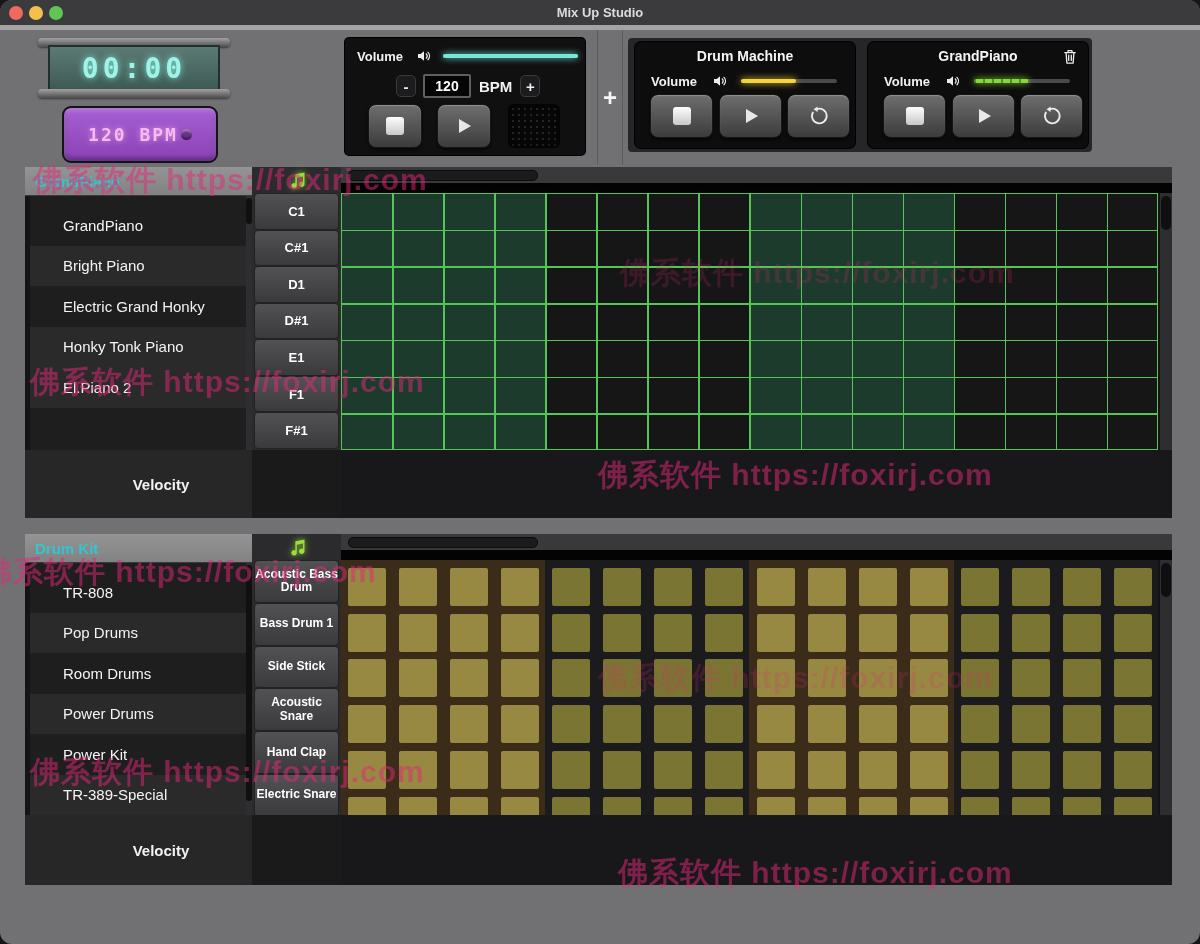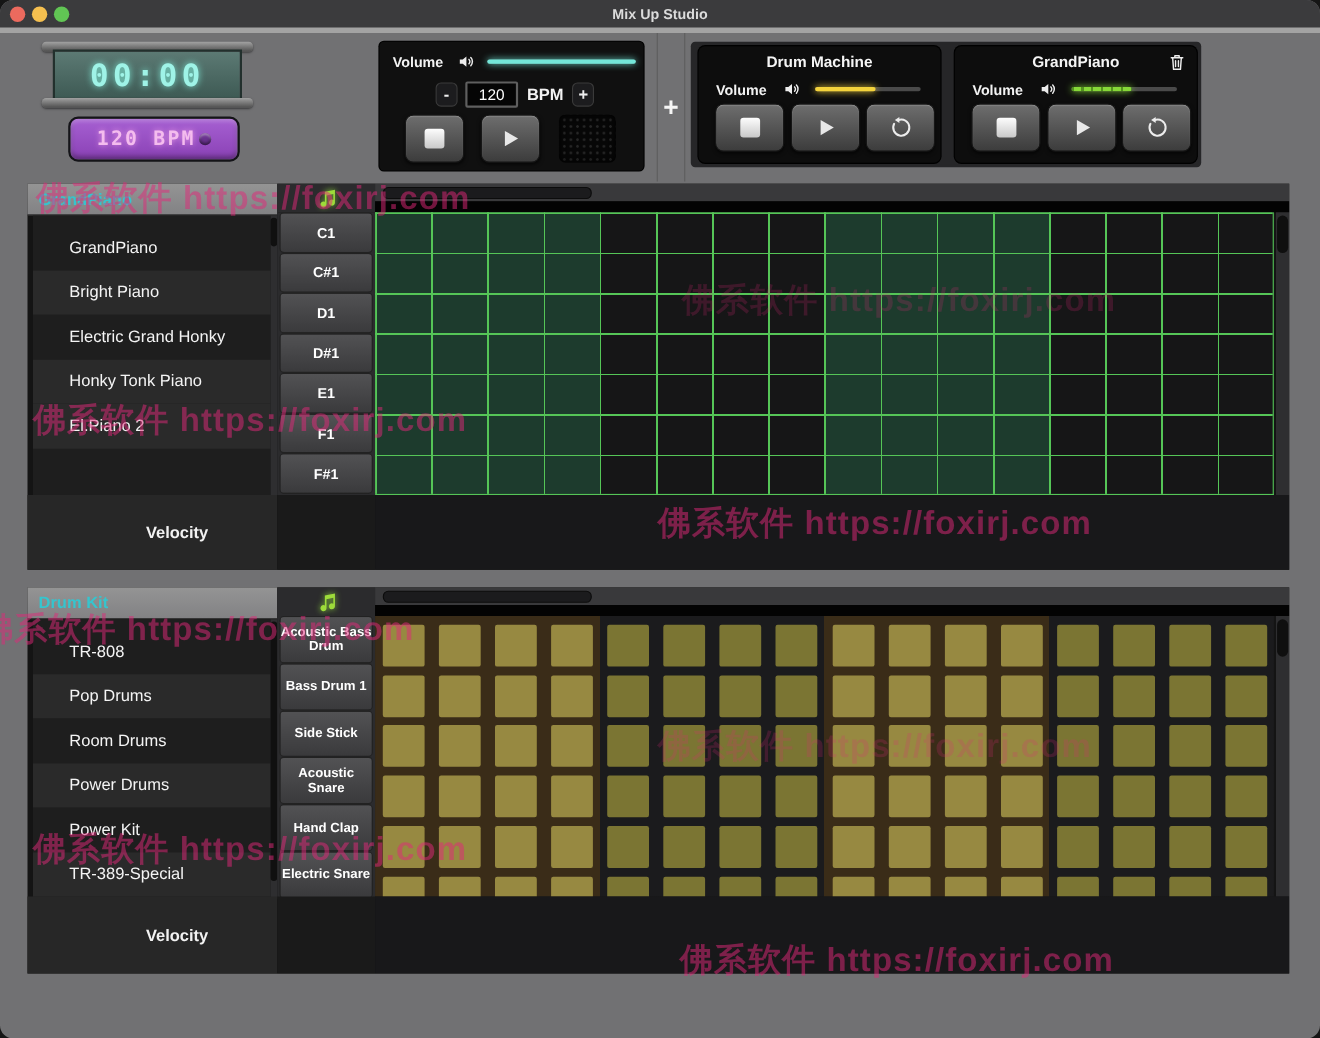--- a/index.html
+++ b/index.html
@@ -15,21 +15,21 @@
   .win-title{position:absolute;left:0;right:0;text-align:center;color:#dcdcdc;font-size:13px;font-weight:bold;}
   
   .clock{position:absolute;left:40px;top:38px;width:188px;height:60px;}
   .clock .bar{position:absolute;left:-2px;width:192px;height:9px;border-radius:4px;
               background:linear-gradient(180deg,#a2a2a2,#4e4e4e);box-shadow:0 1px 2px rgba(0,0,0,.5);}
   .clock .bar.top{top:0;} .clock .bar.bot{bottom:0;}
   .clock .lcd{position:absolute;left:8px;top:7px;width:172px;height:46px;background:linear-gradient(180deg,#5c7a74,#3e5a54);
               border:2px solid #22302d;display:flex;align-items:center;justify-content:center;}
   .lcd-digits{font-family:"DejaVu Sans Mono",monospace;font-weight:bold;font-size:28px;letter-spacing:4px;color:#9ff3e7;
               text-shadow:0 0 7px rgba(130,245,225,.9);}
-  .bpm-led{position:absolute;left:62px;top:106px;width:156px;height:41px;border-radius:9px;
+  .bpm-led{position:absolute;left:62px;top:106px;width:156px;height:57px;border-radius:9px;
            background:linear-gradient(180deg,#a660d2,#8a41b5);border:2px solid #141418;
            box-shadow:inset 0 2px 4px rgba(255,255,255,.25), inset 0 -3px 5px rgba(0,0,0,.35);
            display:flex;align-items:center;justify-content:center;gap:3px;}
   .bpm-led-text{font-family:"DejaVu Sans Mono",monospace;font-weight:bold;font-size:18px;letter-spacing:2px;color:#f4bcee;
                 text-shadow:0 0 6px rgba(250,170,240,.8);}
   .bpm-led-dot{width:11px;height:11px;border-radius:50%;background:#6b3390;box-shadow:inset 0 -2px 3px rgba(0,0,0,.5), inset 0 2px 2px rgba(255,255,255,.4);}
   
   .master{position:absolute;left:345px;top:38px;width:240px;height:117px;background:#101010;border-radius:4px;
           box-shadow:0 0 0 1px #000;}
   .m-row1{position:absolute;left:0;top:8px;width:240px;height:20px;display:flex;align-items:center;}
@@ -37,21 +37,21 @@
   .master .vol-label{margin-left:12px;}
   .spk{width:18px;height:16px;margin-left:12px;}
   .slider{height:4px;border-radius:2px;background:#4a4a4a;position:relative;}
   .master .slider{width:135px;margin-left:10px;}
   .fill{position:absolute;left:0;top:0;height:4px;border-radius:2px;}
   .fill.dashed{background-image:repeating-linear-gradient(90deg,rgba(20,60,0,.45) 0 2px,transparent 2px 9px);}
   .m-row2{position:absolute;left:0;top:36px;width:240px;display:flex;align-items:center;}
   .tiny-btn{width:20px;height:22px;background:#1c1c1e;border:1px solid #3a3a3a;border-radius:5px;color:#efefef;
             font-size:15px;font-weight:bold;display:flex;align-items:center;justify-content:center;}
   .bpm-value{width:48px;height:24px;margin-left:7px;background:#050505;border:2px solid #5f5f5f;border-radius:2px;
-             color:#fff;font-size:14px;font-weight:normal;display:flex;align-items:center;justify-content:center;}
+             color:#fff;font-size:14px;font-weight:bold;display:flex;align-items:center;justify-content:center;}
   .bpm-word{color:#f2f2f2;font-size:15px;font-weight:bold;margin:0 8px;}
   .m-row2 .tiny-btn.first{margin-left:51px;}
   .push-btn{background:linear-gradient(180deg,#6e6e6e,#3c3c3c);border:1px solid #161616;border-radius:8px;
             box-shadow:0 2px 3px rgba(0,0,0,.55), inset 0 1px 1px rgba(255,255,255,.25);
             display:flex;align-items:center;justify-content:center;}
   .master .push-btn{position:absolute;top:66px;width:54px;height:44px;}
   .stop-square{width:18px;height:18px;border-radius:3px;background:linear-gradient(180deg,#fdfdfd,#c9c9c9);}
   .grille{position:absolute;left:163px;top:66px;width:52px;height:44px;border-radius:6px;background:#070707;
           box-shadow:inset 0 0 6px #000;
           background-image:radial-gradient(#262626 1.1px,transparent 1.3px);background-size:6px 6px;background-position:2px 2px;}

